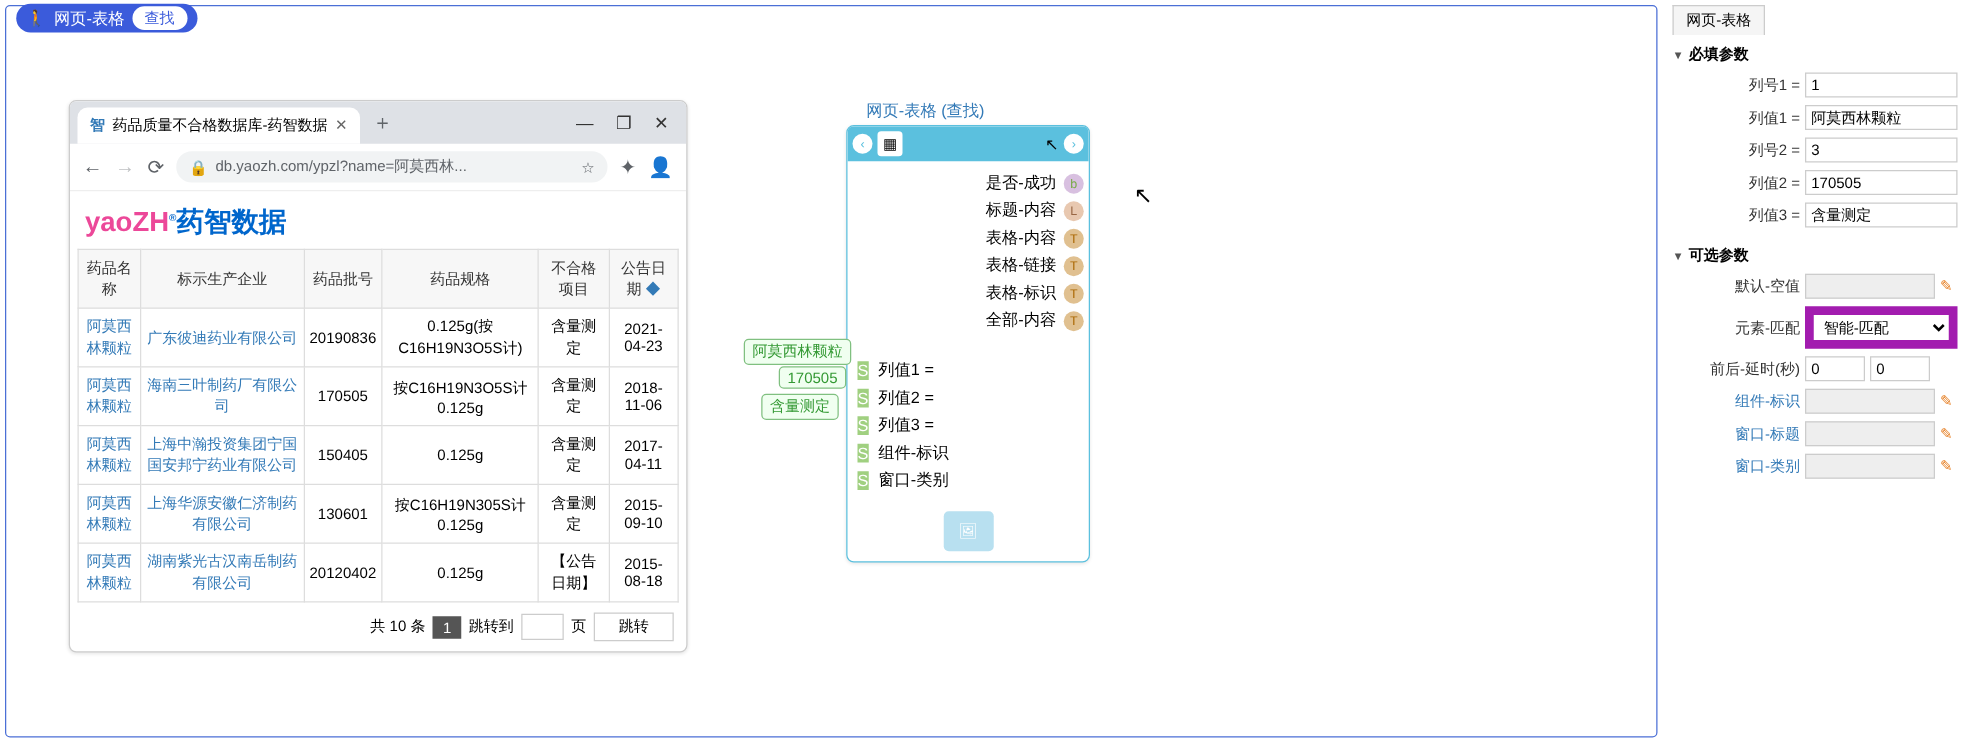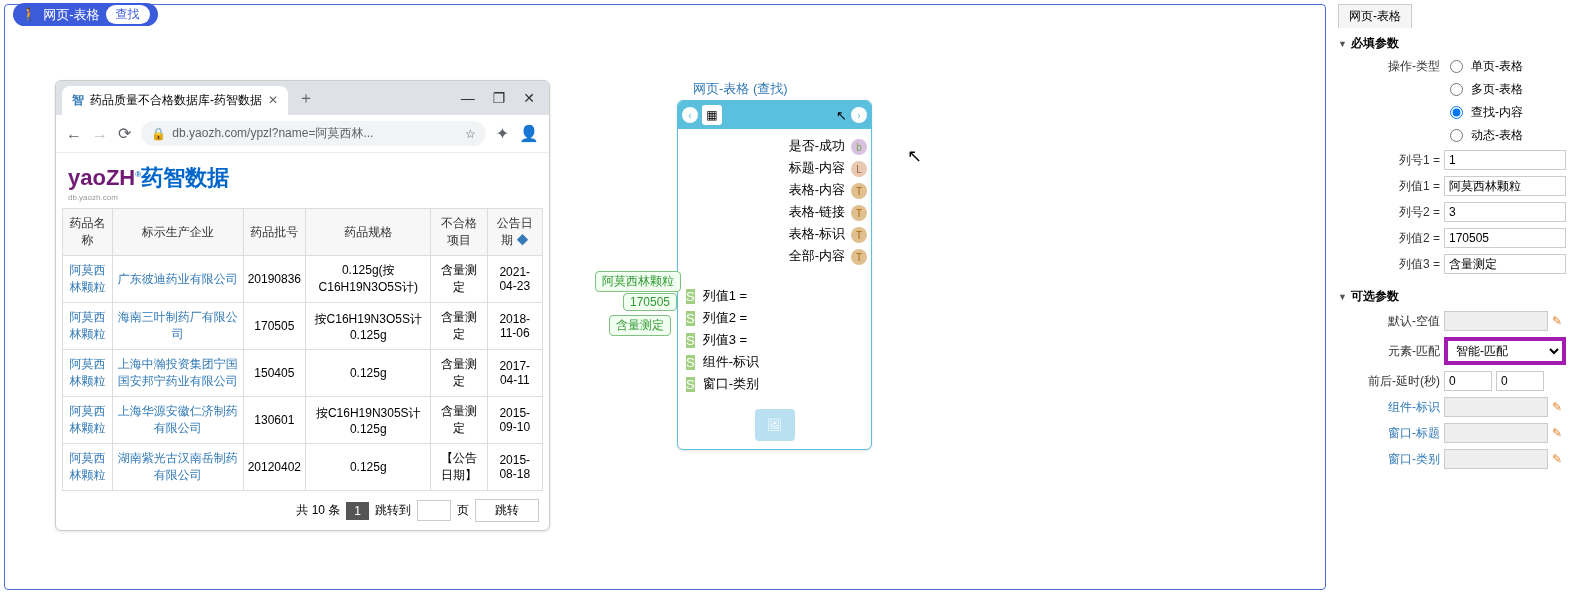--- a/index.html
+++ b/index.html
@@ -19,21 +19,21 @@
 .tab-strip { background: #dee1e6; display: flex; align-items: center; height: 34px; padding: 0 6px; }
 .tab { background: #fff; border-radius: 8px 8px 0 0; padding: 6px 10px; display: flex; align-items: center; gap: 6px; font-size: 12px; margin-top: 4px; }
 .tab-close { color: #666; cursor: pointer; }
 .tab-new { margin-left: 10px; color: #5f6368; cursor: pointer; font-size: 16px; }
 .win-btns { margin-left: auto; display: flex; gap: 18px; color: #333; font-size: 14px; padding-right: 8px; }
 .addr-bar { display: flex; align-items: center; gap: 10px; padding: 6px 10px; border-bottom: 1px solid #eee; }
 .addr-btn { color: #5f6368; font-size: 16px; cursor: pointer; }
 .addr-input-wrap { flex: 1; background: #f1f3f4; border-radius: 14px; padding: 4px 10px; display: flex; align-items: center; gap: 6px; font-size: 12px; color: #5f6368; }
 .logo-area { padding: 10px 12px 6px; }
 .logo-text { color: #0066cc; font-weight: bold; font-size: 22px; letter-spacing: 0; }
-.logo-text .orange { color: #701a75; }
+.logo-text .orange { color: #ec4899; }
 .logo-sub { font-size: 8px; color: #999; }
 
 table.data { width: calc(100% - 12px); margin: 0 6px; border-collapse: collapse; font-size: 12px; }
 table.data th, table.data td { border: 1px solid #ddd; padding: 6px 4px; text-align: center; vertical-align: middle; }
 table.data th { background: #f7f7f7; color: #333; font-weight: normal; }
 table.data .lnk { color: #337ab7; cursor: pointer; }
 .paginator { display: flex; align-items: center; justify-content: flex-end; gap: 6px; padding: 8px 10px; font-size: 12px; }
 .paginator .pg-num { background: #555; color: #fff; padding: 2px 8px; }
 .paginator input { width: 34px; border: 1px solid #ccc; padding: 2px; }
 .paginator .jump { border: 1px solid #ccc; padding: 2px 19px; cursor: pointer; }
@@ -60,21 +60,21 @@
 
 .rp-tab { border: 1px solid #ccc; border-bottom: none; display: inline-block; padding: 3px 10px; background: #f5f5f5; font-size: 12px; }
 .rp-section { padding: 4px 0; }
 .rp-section-head { display: flex; align-items: center; gap: 4px; font-weight: bold; font-size: 12px; padding: 3px 0; cursor: pointer; }
 .rp-section-head .tri { font-size: 9px; color: #555; }
 .rp-row { display: flex; align-items: center; padding: 3px 0; font-size: 12px; gap: 4px; }
 .rp-row .rp-label { width: 102px; text-align: right; color: #333; }
 .rp-row .rp-label.link { color: #337ab7; cursor: pointer; }
 .rp-row input[type="text"] { flex: 1; border: 1px solid #ccc; padding: 2px 4px; font-size: 12px; min-width: 0; }
 .rp-row input[type="text"].half { max-width: 48px; }
-.rp-row select { flex: 1; border: 4px solid #a21caf; padding: 2px 4px; font-size: 12px; background: #fff; }
+.rp-row select { flex: 1; border: 7px solid #a21caf; padding: 2px 4px; font-size: 12px; background: #fff; }
 .rp-row input[type="radio"] { margin-left: 6px; }
 .rp-row .greyed { background: #eee; }
 .rp-row .edit-ico { width: 14px; height: 14px; color: #e67e22; cursor: pointer; font-size: 12px; }
 </style>
 </head>
 <body>
 
 <div class="main-container">
   <div class="left-panel">
     <div class="title-bar">
@@ -104,21 +104,20 @@
         <div class="addr-input-wrap">
           <span>🔒</span>
           <span>db.yaozh.com/ypzl?name=阿莫西林...</span>
           <span style="margin-left:auto">☆</span>
         </div>
         <span class="addr-btn">✦</span>
         <span class="addr-btn">👤</span>
       </div>
       <div class="logo-area">
         <span class="logo-text"><span class="orange">yaoZH</span><sup style="font-size:8px">®</sup><span>药智数据</span></span>
-        <div class="logo-sub">db.yaozh.com</div>
       </div>
       <table class="data">
         <thead>
             <tr id="thead-row">
               <th>药品名称</th>
               <th>标示生产企业</th>
               <th>药品批号</th>
               <th>药品规格</th>
               <th>不合格项目</th>
               <th>公告日期 <span style="color:#337ab7">◆</span></th>
@@ -242,42 +241,20 @@
     <span class="cursor-free">↖</span>
   </div>
 
   <div class="right-panel">
     <div class="rp-tab">网页-表格</div>
     <div class="rp-section">
       <div class="rp-section-head">
           <span class="tri">▼</span>
           <span>必填参数</span>
         </div>
-      <div id="op-types">
-          <div class="rp-row">
-            <span class="rp-label">操作-类型</span>
-            <input type="radio" name="optype" style="">
-            <span style="margin-left:4px">单页-表格</span>
-          </div>
-          <div class="rp-row">
-            <span class="rp-label"></span>
-            <input type="radio" name="optype" style="">
-            <span style="margin-left:4px">多页-表格</span>
-          </div>
-          <div class="rp-row">
-            <span class="rp-label"></span>
-            <input type="radio" name="optype" checked="" style="">
-            <span style="margin-left:4px">查找-内容</span>
-          </div>
-          <div class="rp-row">
-            <span class="rp-label"></span>
-            <input type="radio" name="optype" style="">
-            <span style="margin-left:4px">动态-表格</span>
-          </div>
-        </div>
       <div id="req-fields">
           <div class="rp-row">
             <span class="rp-label">列号1 =</span>
             <input type="text" value="1" style="">
           </div>
           <div class="rp-row">
             <span class="rp-label">列值1 =</span>
             <input type="text" value="阿莫西林颗粒" style="">
           </div>
           <div class="rp-row">

